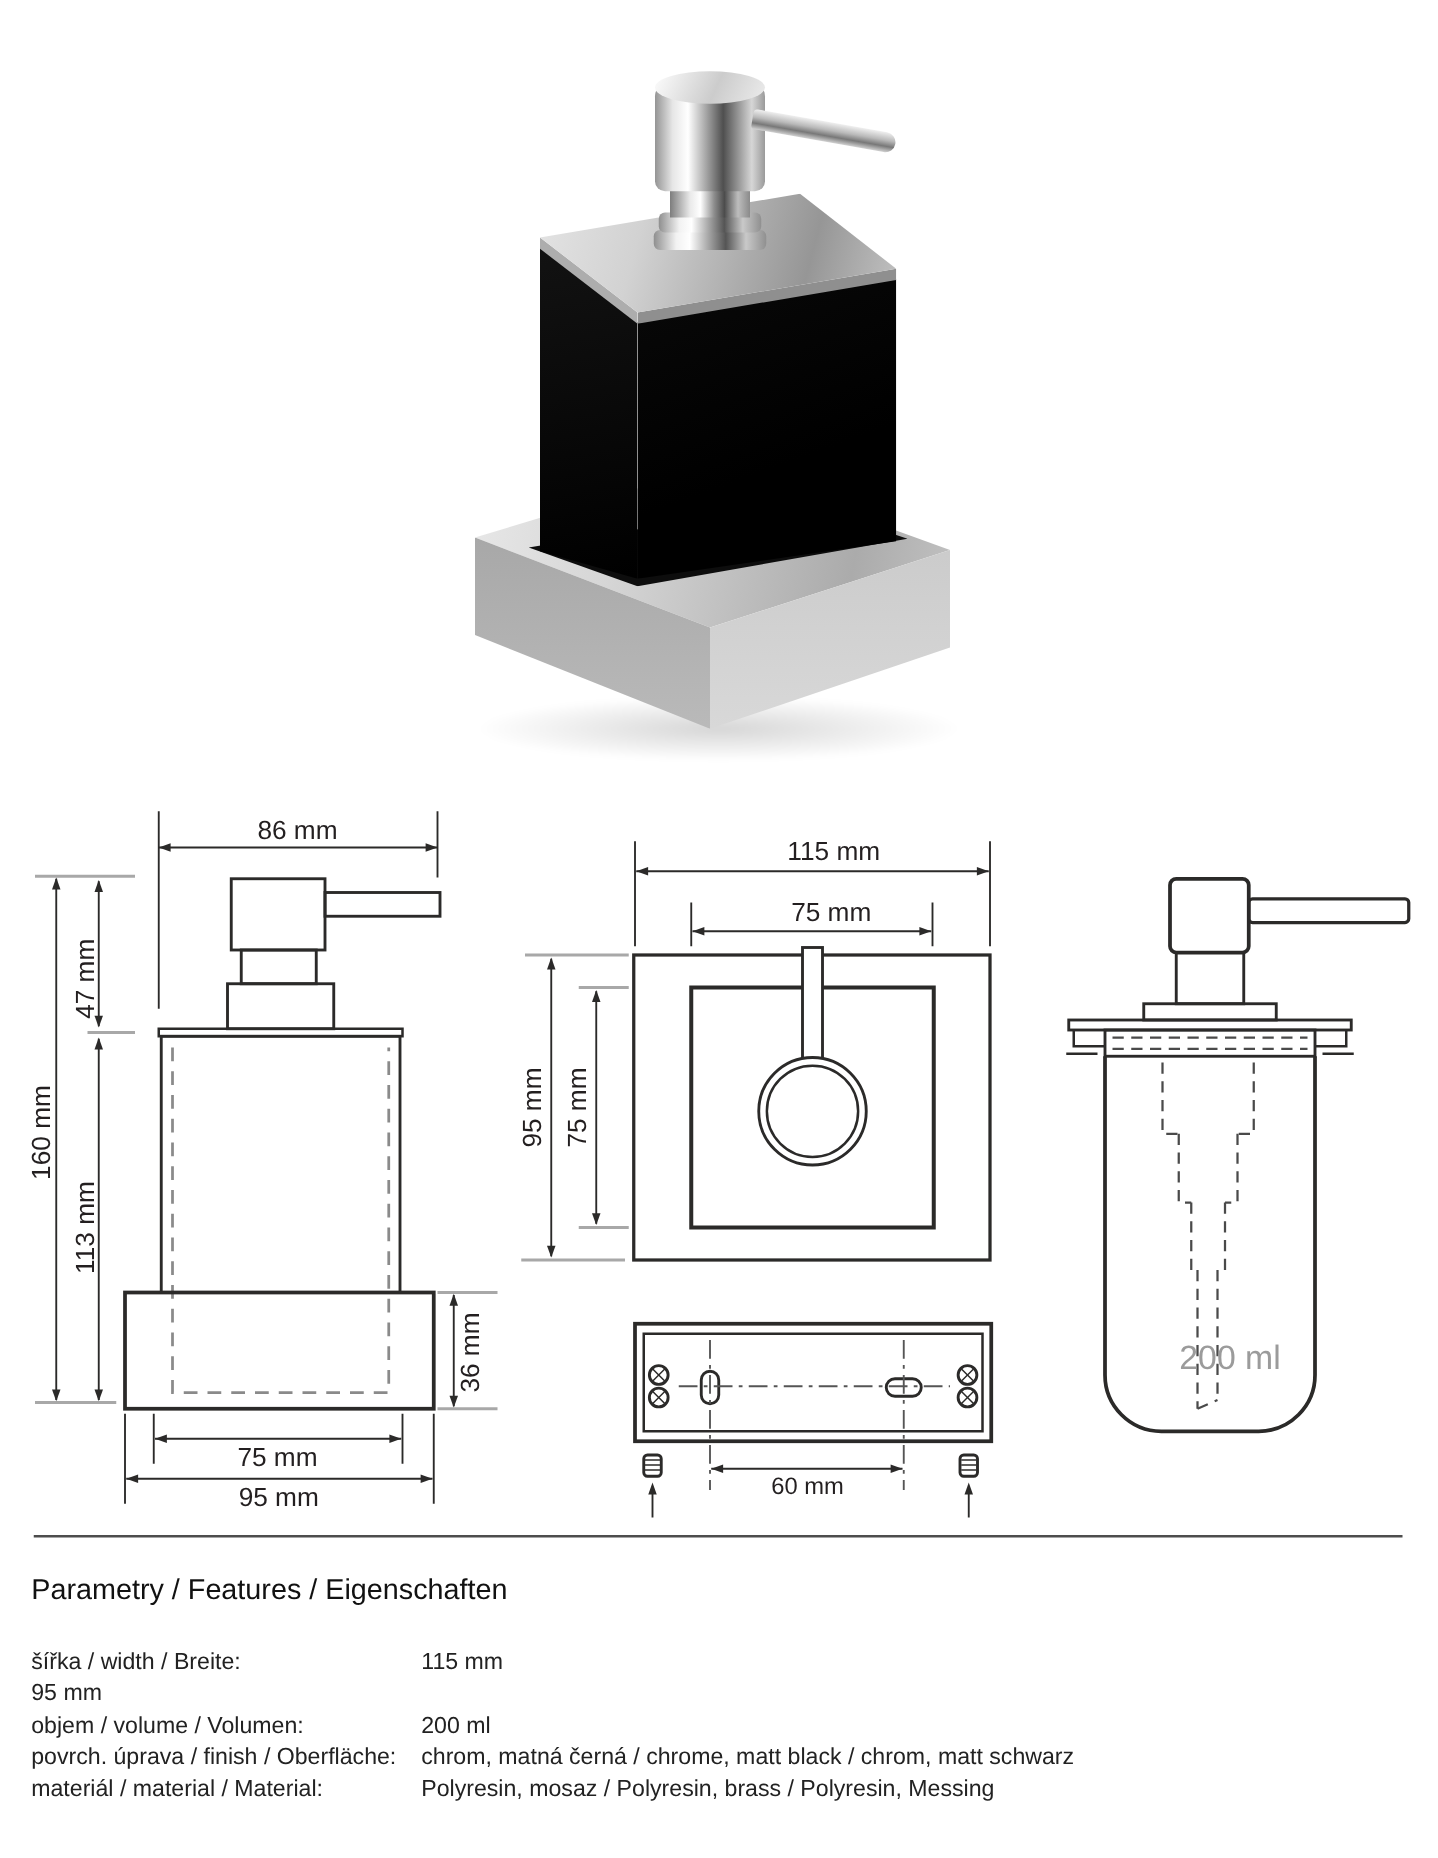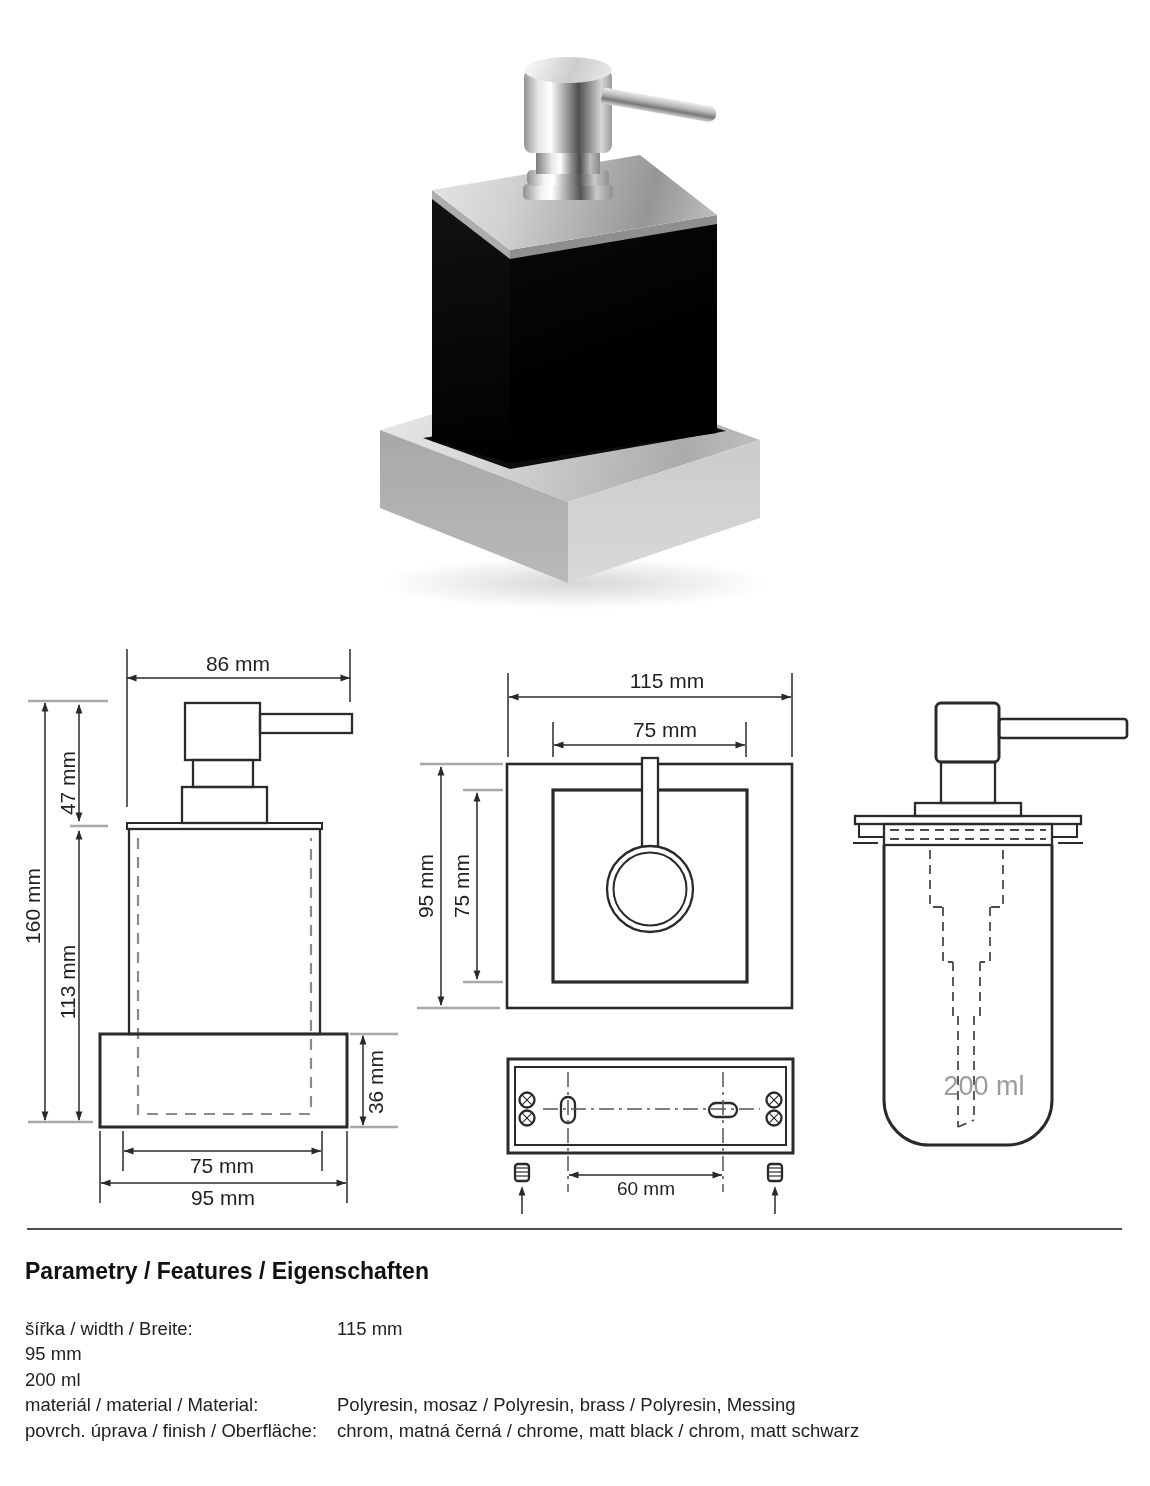--- a/index.html
+++ b/index.html
@@ -54,21 +54,21 @@
   .dash2{stroke:#4a4a4a;stroke-width:1.8;fill:none;stroke-dasharray:9 6;}
   .hatch{stroke:#2b2a29;stroke-width:1.2;fill:none;}
   .arr{fill:#2b2a29;stroke:none;}
   .wfill{fill:#ffffff;}
   text.dim{font-family:"Liberation Sans","DejaVu Sans",sans-serif;font-size:21px;fill:#231f20;}
   text.dim-s{font-size:19px;}
   text.vol{font-family:"Liberation Sans","DejaVu Sans",sans-serif;font-size:27px;fill:#9b9b9b;}
 
   
   .divider{position:absolute;left:27px;top:1228px;width:1095px;height:2px;background:#4d4d4d;}
-  .specs-title{position:absolute;left:25px;top:1258px;margin:0;font-size:23px;font-weight:700;color:#111;}
+  .specs-title{position:absolute;left:25px;top:1258px;margin:0;font-size:23px;font-weight:400;color:#111;}
   .specs{position:absolute;left:25px;top:1316px;width:1100px;font-size:18.5px;color:#222;}
   .srow{display:flex;line-height:25.4px;}
   .slabel{width:312px;flex:0 0 312px;}
   .svalue{flex:1;}
 </style>
 </head>
 <body>
 
 <div class="page">
 
@@ -292,25 +292,26 @@
   <h1 class="specs-title">Parametry / Features / Eigenschaften</h1>
   <div class="specs">
     <div class="srow">
       <span class="slabel">šířka / width / Breite:</span>
       <span class="svalue">115 mm</span>
     </div>
     <div class="srow">
       <span class="svalue">95 mm</span>
     </div>
     <div class="srow">
+      <span class="slabel">objem / volume / Volumen:</span>
       <span class="svalue">200 ml</span>
+    </div>
+    <div class="srow">
+      <span class="slabel">povrch. úprava / finish / Oberfläche:</span>
+      <span class="svalue">chrom, matná černá / chrome, matt black / chrom, matt schwarz</span>
     </div>
     <div class="srow">
       <span class="slabel">materiál / material / Material:</span>
       <span class="svalue">Polyresin, mosaz / Polyresin, brass / Polyresin, Messing</span>
     </div>
-    <div class="srow">
-      <span class="slabel">povrch. úprava / finish / Oberfläche:</span>
-      <span class="svalue">chrom, matná černá / chrome, matt black / chrom, matt schwarz</span>
-    </div>
   </div>
 
 </div>
 
 </body></html>

